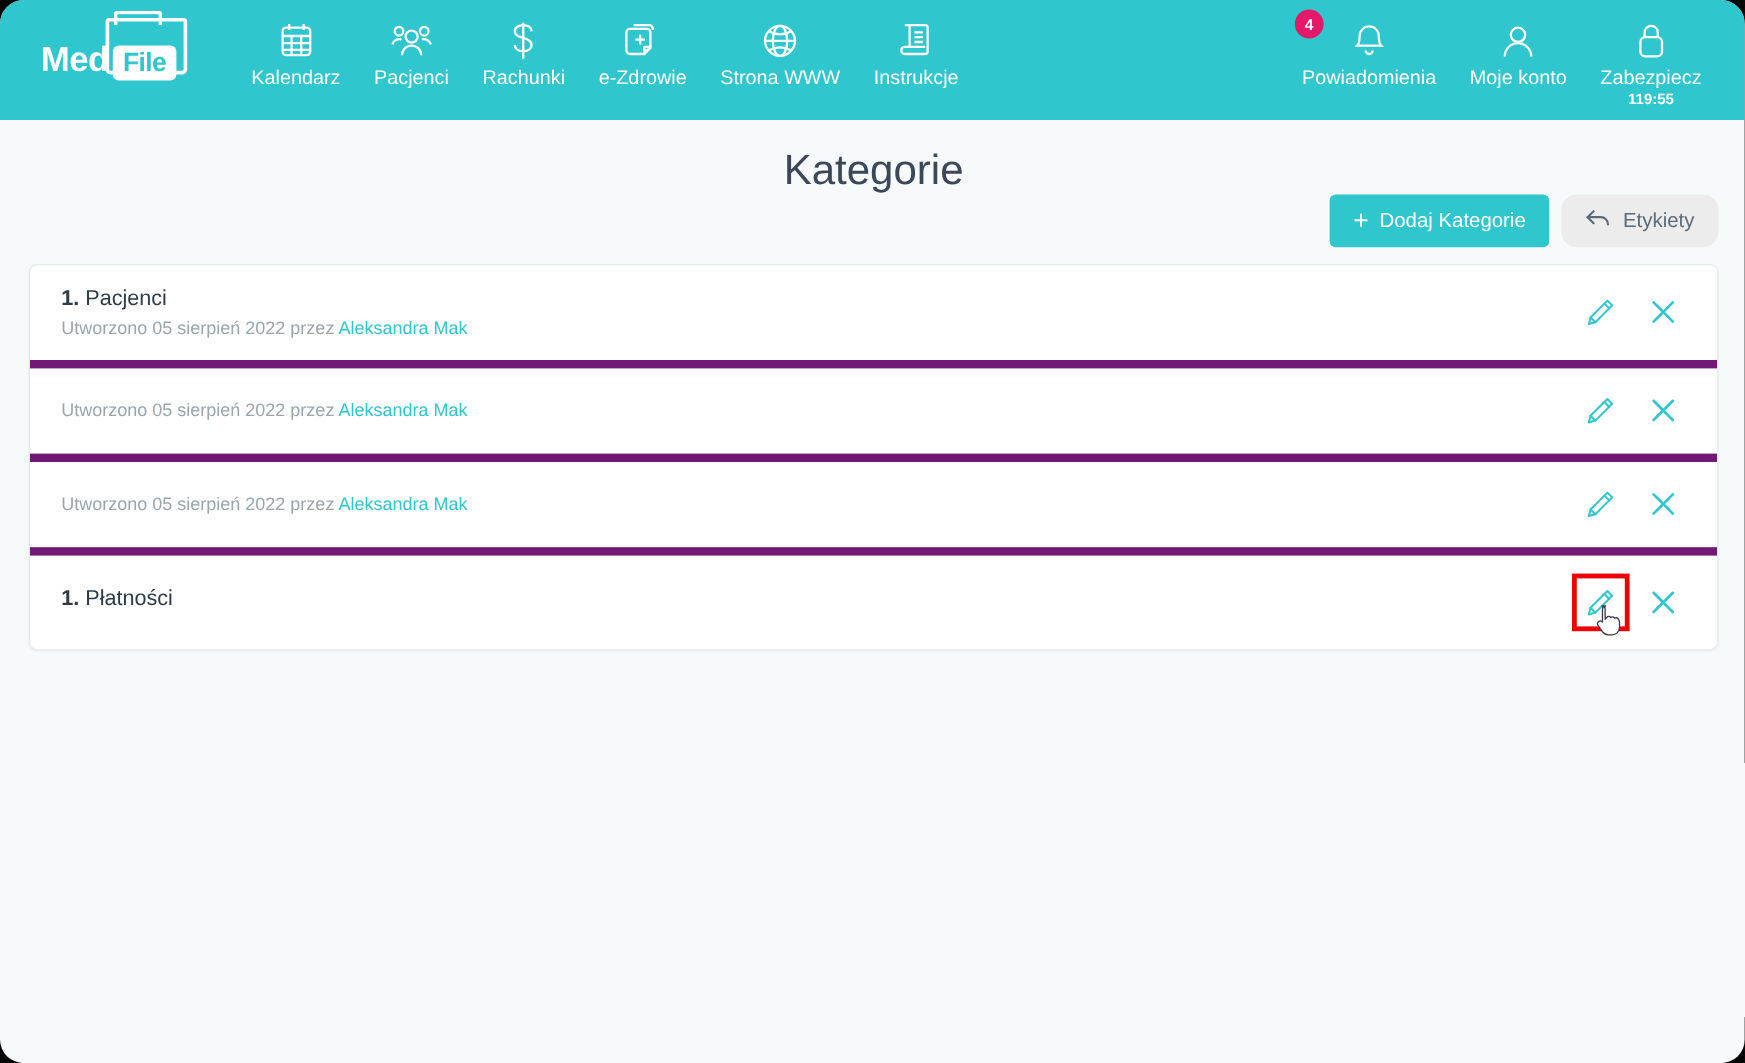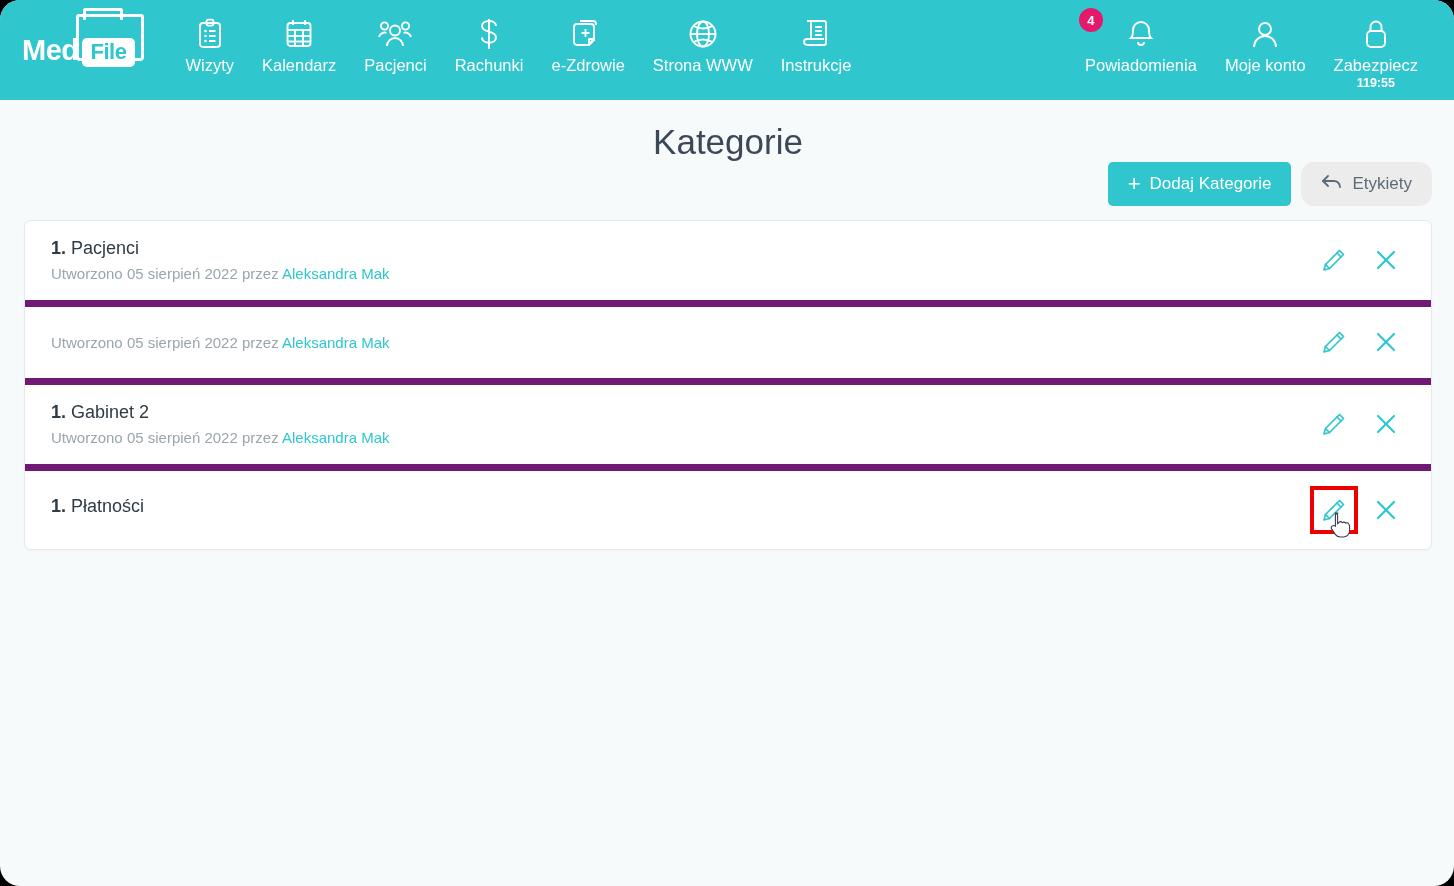--- a/index.html
+++ b/index.html
@@ -27,21 +27,21 @@
     align-items: flex-start;
     height: 100px;
     background: #2fc6ce;
     padding: 0 22px 0 0;
     position: relative;
   }
 
   .brand {
     display: flex;
     align-items: center;
-    padding: 0 22px;
+    padding: 0 34px;
     height: 100px;
     flex: 0 0 auto;
   }
   .brand-mark {
     position: relative;
     display: flex;
     align-items: center;
     font-size: 29px;
     font-weight: bold;
     color: #ffffff;
@@ -258,35 +258,20 @@
         <span class="brand-med">Med</span>
         <span class="brand-filebox">
           <span class="brand-folder"></span>
           <span class="brand-file">File</span>
         </span>
       </div>
     </div>
 
     <div class="nav-items">
 
-      <div class="nav-item">
-        <span class="nav-ico">
-          <svg width="28" height="32" viewBox="0 0 28 32" fill="none" stroke="#ffffff" stroke-width="1.9">
-            <rect x="4" y="5" width="20" height="24" rx="3"></rect>
-            <rect x="10.5" y="1.6" width="7" height="6" rx="2"></rect>
-            <circle cx="9.5" cy="13" r="1.3" fill="#fff" stroke="none"></circle>
-            <line x1="13" y1="13" x2="19.5" y2="13"></line>
-            <circle cx="9.5" cy="18" r="1.3" fill="#fff" stroke="none"></circle>
-            <line x1="13" y1="18" x2="19.5" y2="18"></line>
-            <circle cx="9.5" cy="23" r="1.3" fill="#fff" stroke="none"></circle>
-            <line x1="13" y1="23" x2="19.5" y2="23"></line>
-          </svg>
-        </span>
-        <span class="nav-label">Wizyty</span>
-      </div>
 
       <div class="nav-item">
         <span class="nav-ico">
           <svg width="30" height="32" viewBox="0 0 30 32" fill="none" stroke="#ffffff" stroke-width="1.9">
             <rect x="3.5" y="5" width="23" height="23" rx="3"></rect>
             <line x1="3.5" y1="12" x2="26.5" y2="12"></line>
             <line x1="11" y1="12" x2="11" y2="28"></line>
             <line x1="19" y1="12" x2="19" y2="28"></line>
             <line x1="3.5" y1="18" x2="26.5" y2="18"></line>
             <line x1="3.5" y1="23.5" x2="26.5" y2="23.5"></line>
@@ -469,24 +454,20 @@
           <svg width="24" height="24" viewBox="0 0 24 24" fill="none" stroke="#2fc6ce" stroke-width="2.2" stroke-linecap="round">
             <line x1="4" y1="4" x2="20" y2="20"></line>
             <line x1="20" y1="4" x2="4" y2="20"></line>
           </svg>
         </span>
       </div>
     </div>
 
     <div class="row">
       <div class="row-text">
-        <div class="row-title">
-          <span class="idx">1.</span>
-          <span class="nm">Gabinet 2</span>
-        </div>
         <div class="row-sub">
           <span>Utworzono</span>
           <span>05 sierpień 2022</span>
           <span>przez</span>
           <span class="author">Aleksandra Mak</span>
         </div>
       </div>
       <div class="row-actions">
         <span class="act">
           <svg width="26" height="26" viewBox="0 0 26 26" fill="none" stroke="#2fc6ce" stroke-width="1.7" stroke-linecap="round" stroke-linejoin="round">

